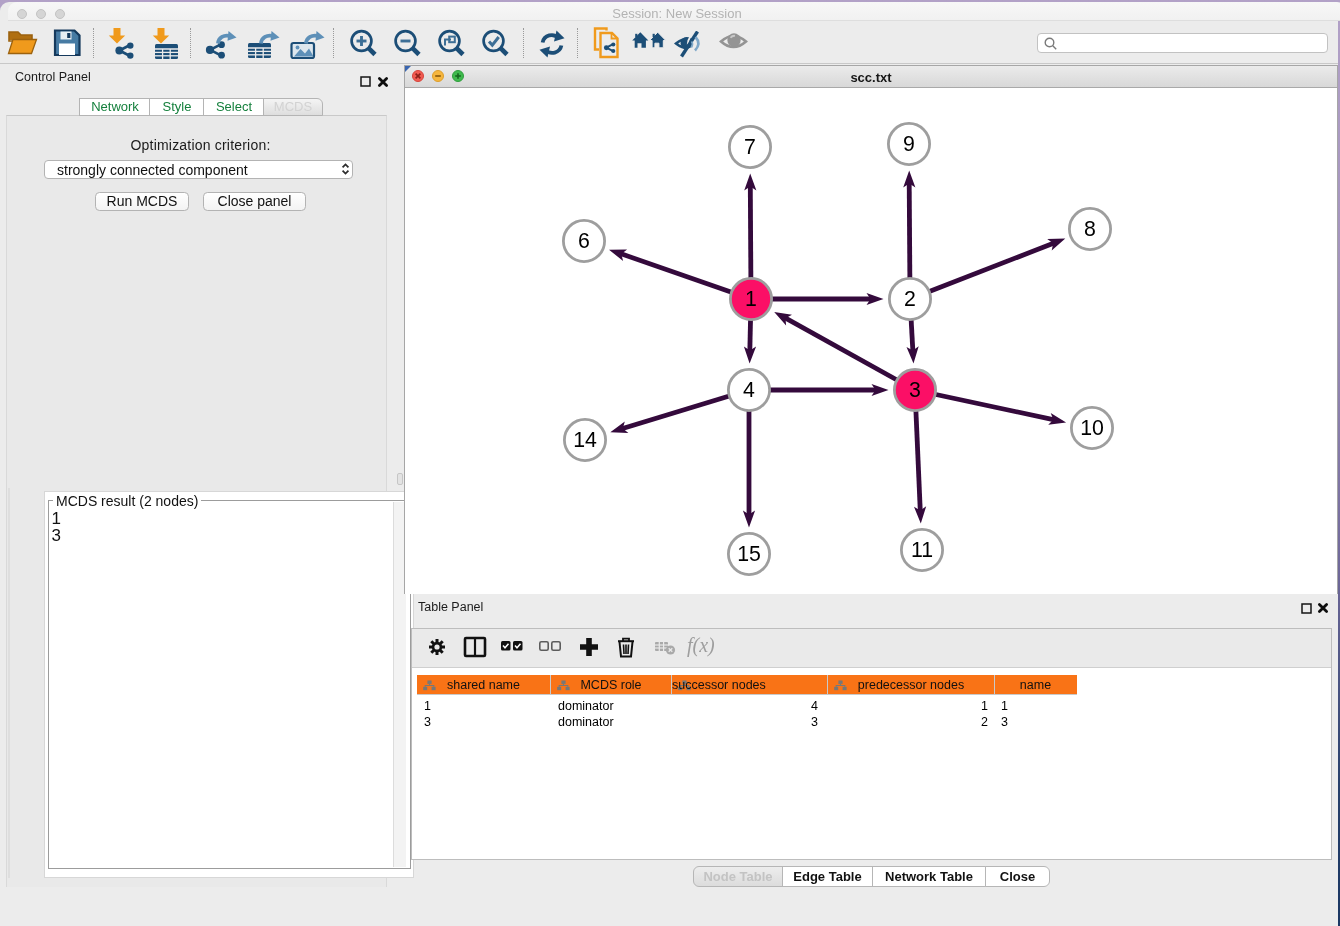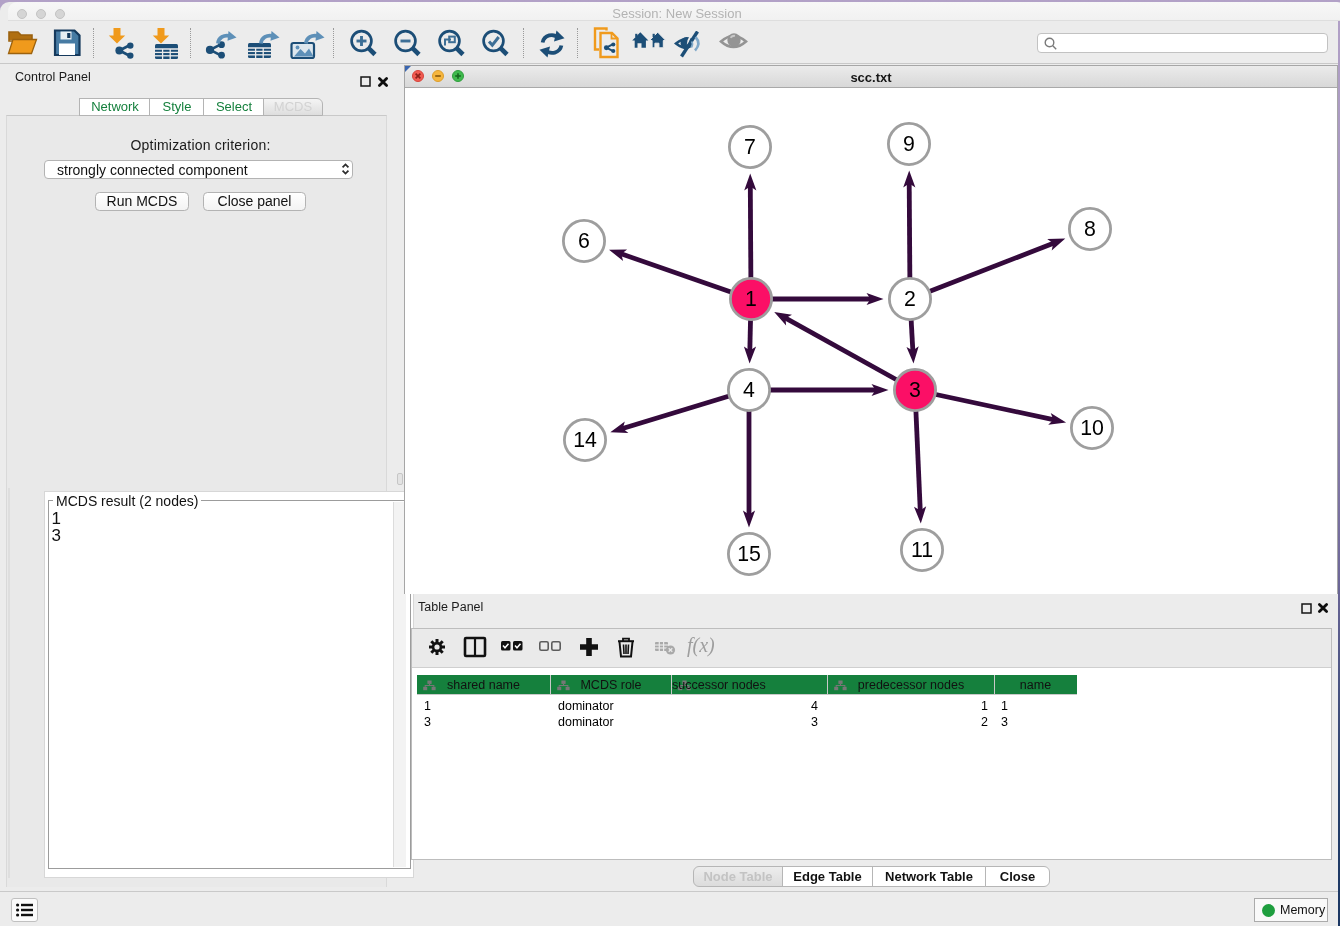--- a/index.html
+++ b/index.html
@@ -385,21 +385,21 @@
 <line x1="1" y1="12" x2="14" y2="12" stroke="#eaeaea" stroke-width="1.2"></line>
 <line x1="5.3" y1="6" x2="5.3" y2="15" stroke="#eaeaea" stroke-width="1.2"></line>
 <line x1="9.6" y1="6" x2="9.6" y2="15" stroke="#eaeaea" stroke-width="1.2"></line>
 <circle cx="16.5" cy="14" r="4.6"></circle>
 <path d="M14.7 12.2 l3.6 3.6 M18.3 12.2 l-3.6 3.6" stroke="#eaeaea" stroke-width="1.3"></path>
             </g>
           </svg>
 <span style="position:absolute;left:275px;top:5px;font-family:'Liberation Serif',serif;font-style:italic;font-size:20px;color:#9e9e9e;">f(x)</span>
       </div>
 
-      <div style="position:absolute;left:5px;top:46px;width:660px;height:20px;background:#15803d;border-bottom:1px solid #c9c9c9;">
+      <div style="position:absolute;left:5px;top:46px;width:660px;height:20px;background:#f97316;border-bottom:1px solid #c9c9c9;">
         <div class="hdrcell" style="left:0px;width:133px;">
             <span style="position:absolute;left:6px;top:5px;">
               <svg width="13" height="11" viewBox="0 0 13 11">
                 <g fill="#777">
                   <rect x="4.4" y="0.5" width="4.2" height="3.4"></rect>
                   <rect x="0.2" y="6.8" width="4" height="3.4"></rect>
                   <rect x="8.6" y="6.8" width="4" height="3.4"></rect>
                   <path d="M6.5 3.9 v1.6 M2.2 6.8 v-1.3 h8.6 v1.3" stroke="#777" fill="none" stroke-width="1.1"></path>
                 </g>
               </svg>
@@ -460,29 +460,13 @@
 <div class="rowval" style="left:410px;width:166px;top:85px;text-align:right;">2</div>
 <div class="rowval" style="left:589px;top:85px;">3</div>
     </div>
 
     <div class="tabbtn" style="left:289px;width:90px;border-radius:6px 0 0 6px;background:linear-gradient(#ededed,#dcdcdc);color:#c3c3c3;top:273px;">Node Table</div>
     <div class="tabbtn" style="left:378px;width:91px;top:273px;">Edge Table</div>
     <div class="tabbtn" style="left:468px;width:114px;top:273px;">Network Table</div>
     <div class="tabbtn" style="left:581px;width:65px;border-radius:0 6px 6px 0;top:273px;">Close</div>
   </div>
 
-  <div style="position:absolute;left:0;top:889px;width:100%;height:35px;background:#ececec;border-top:1px solid #c9c9c9;">
-    <div style="position:absolute;left:11px;top:6px;width:27px;height:24px;background:#fbfbfb;border:1px solid #c0c0c0;border-radius:3px;">
-      <svg width="17" height="14" viewBox="0 0 17 14" style="position:absolute;left:4px;top:4px;">
-        <circle cx="1.6" cy="2" r="1.6" fill="#111"></circle>
-          <rect x="5" y="0.8" width="12" height="2.4" fill="#111"></rect>
-        <circle cx="1.6" cy="7" r="1.6" fill="#111"></circle>
-          <rect x="5" y="5.8" width="12" height="2.4" fill="#111"></rect>
-        <circle cx="1.6" cy="12" r="1.6" fill="#111"></circle>
-          <rect x="5" y="10.8" width="12" height="2.4" fill="#111"></rect>
-      </svg>
-    </div>
-    <div style="position:absolute;left:1254px;top:6px;width:74px;height:24px;background:#f9f9f9;border:1px solid #ababab;">
-      <div style="position:absolute;left:7px;top:5px;width:13px;height:13px;border-radius:50%;background:#1e9e3e;"></div>
-      <span style="position:absolute;left:25px;top:4px;font-size:12.5px;color:#111;">Memory</span>
-    </div>
-  </div>
 </div>
 
 </body></html>

